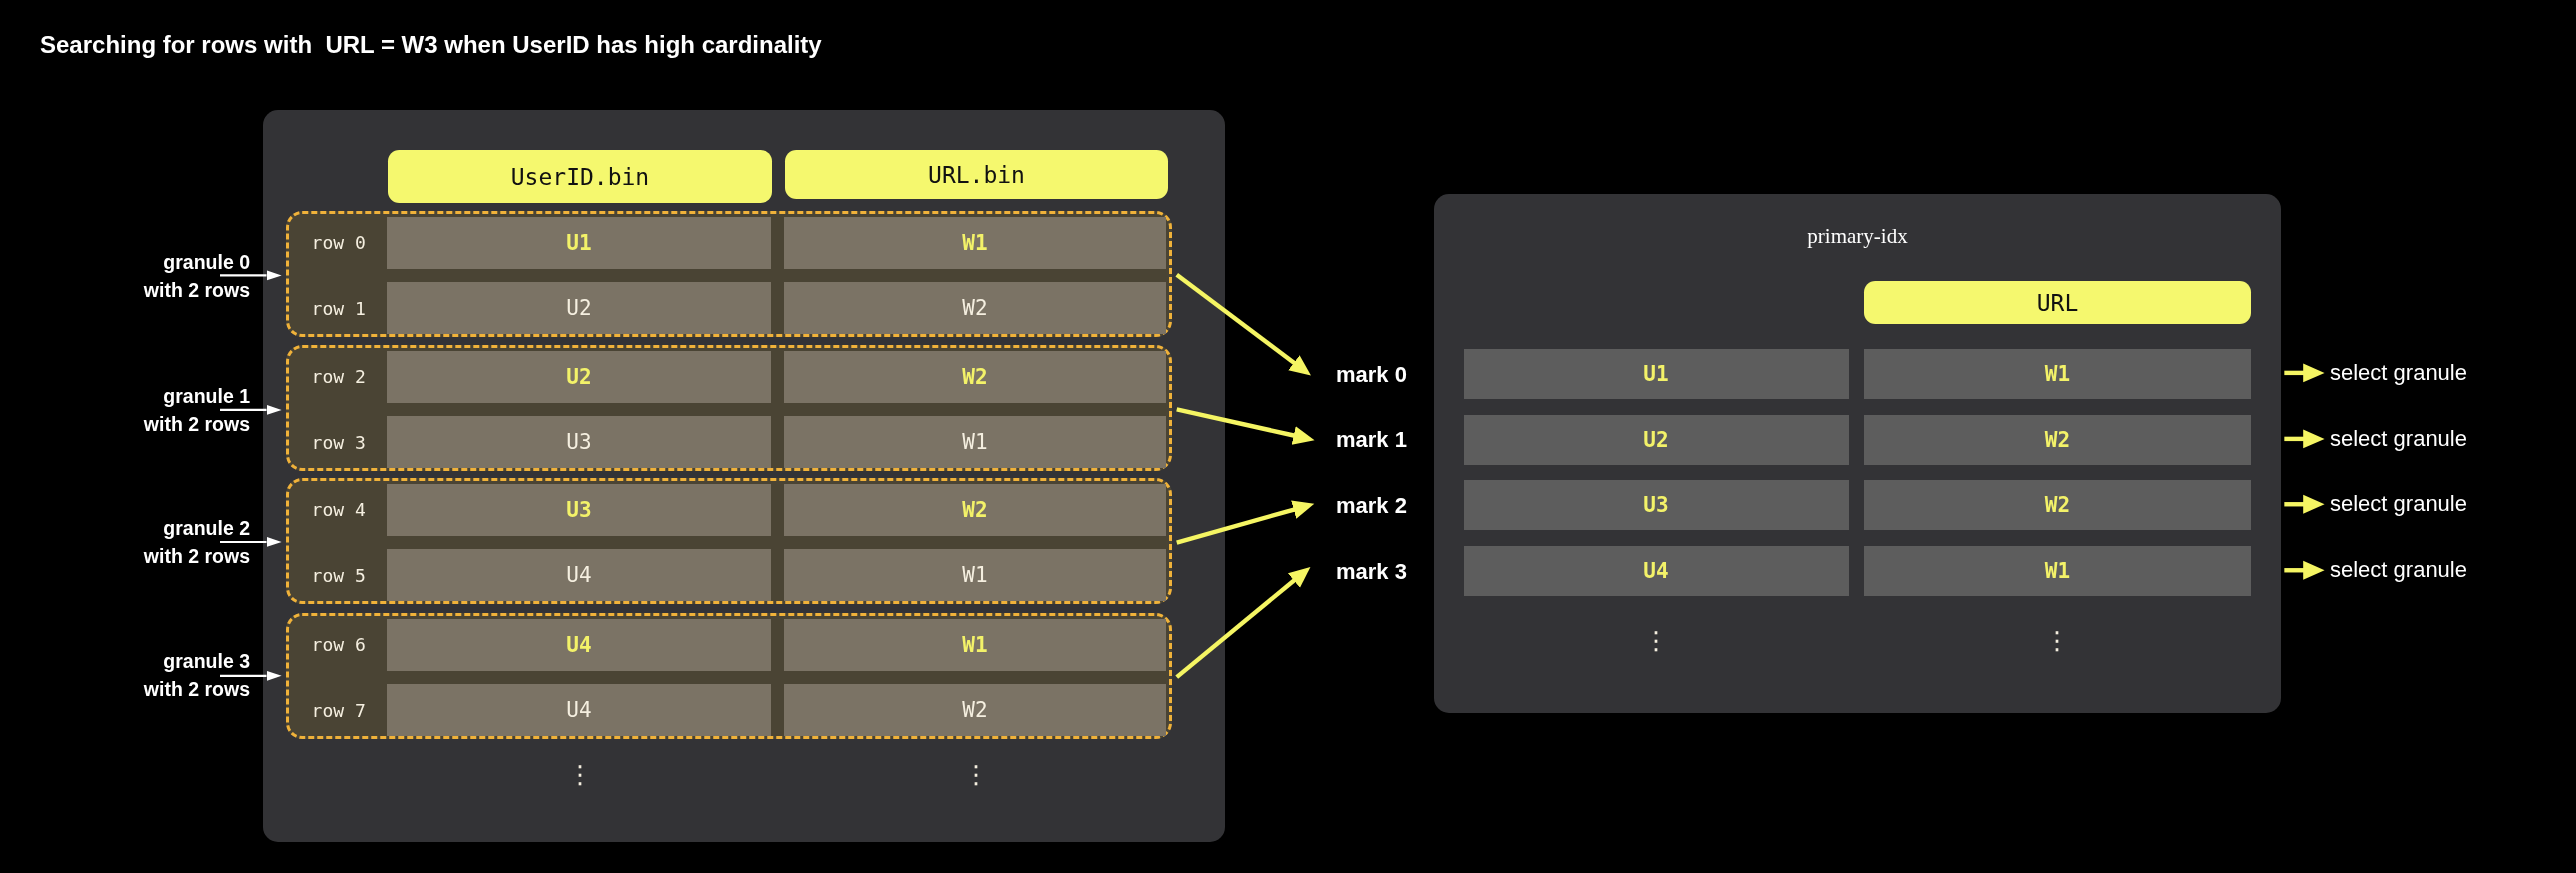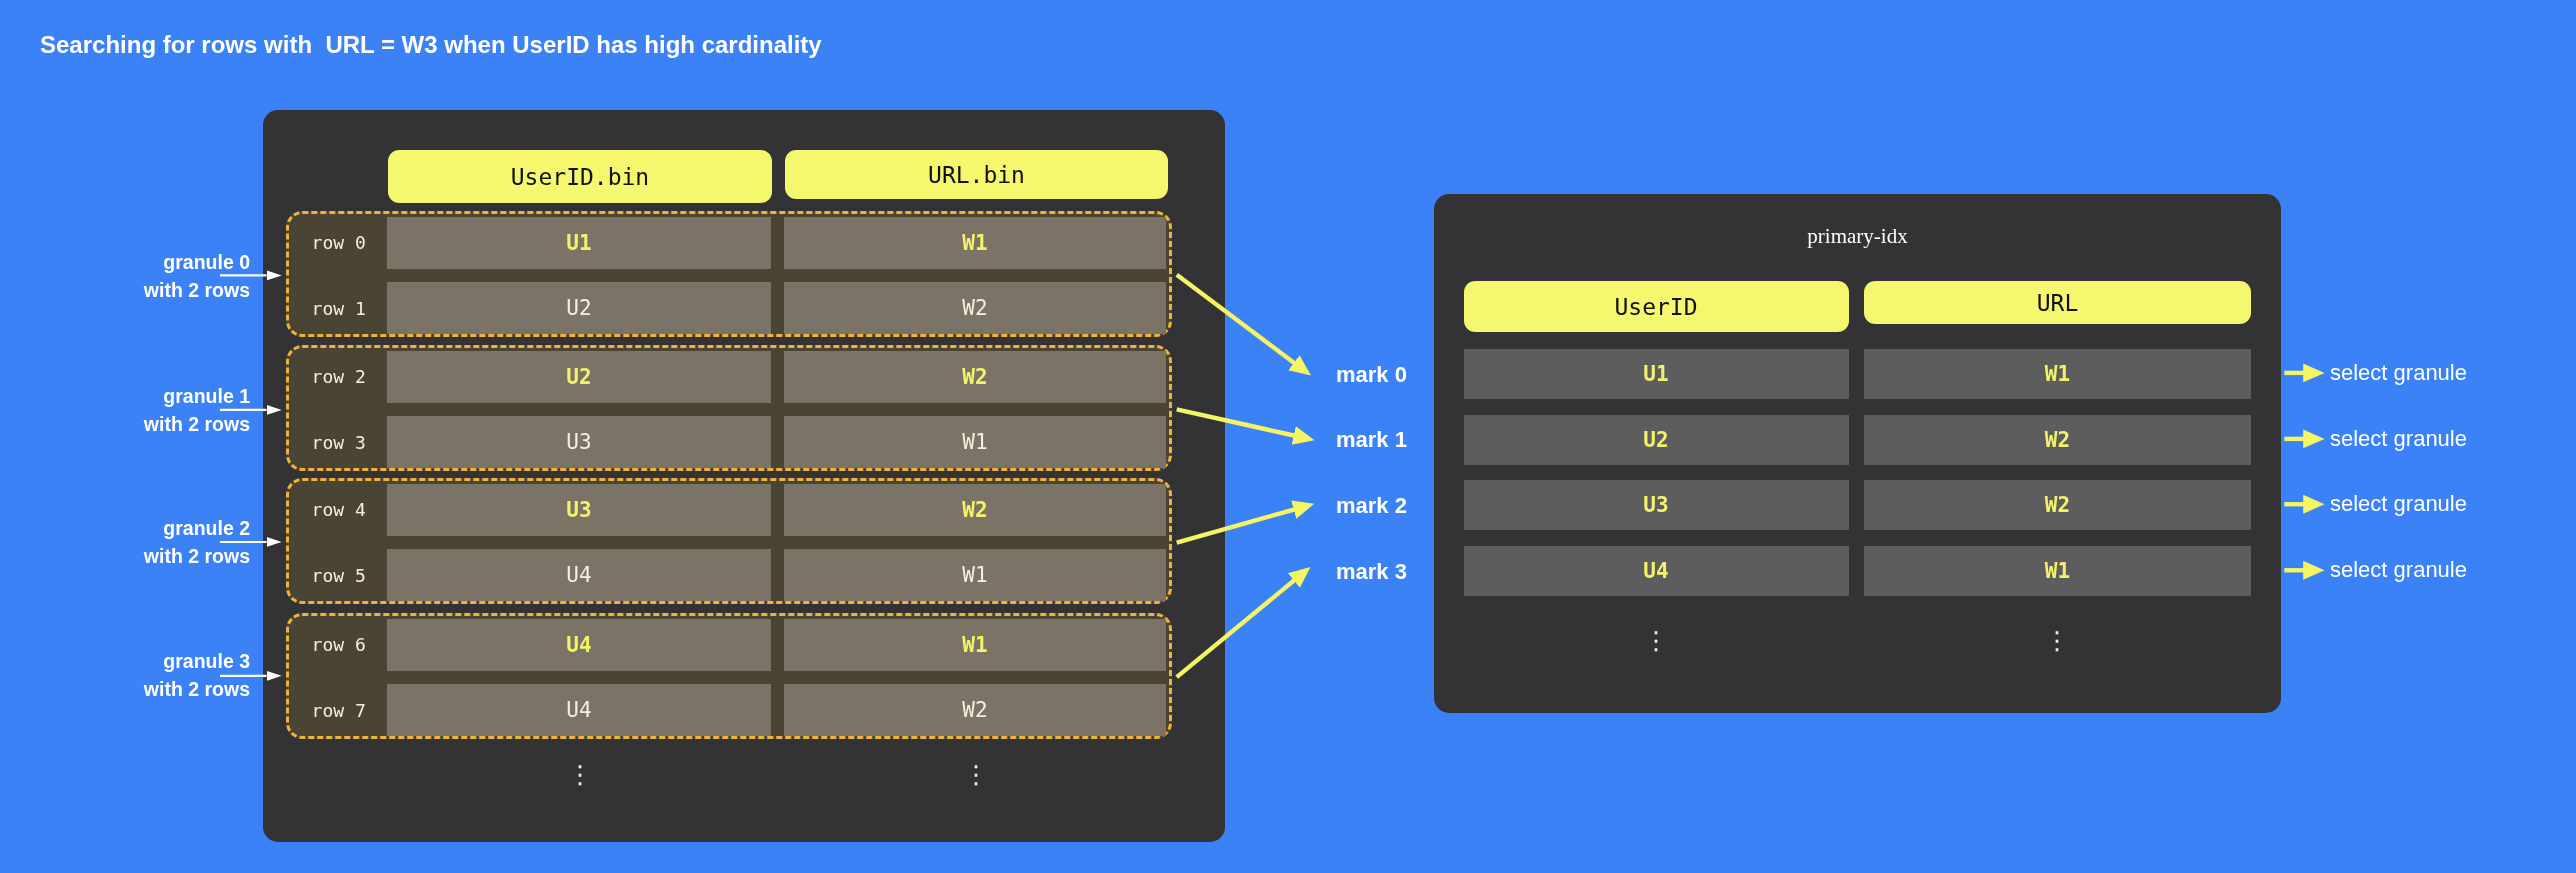--- a/index.html
+++ b/index.html
@@ -1,18 +1,18 @@
 <!DOCTYPE html>
 <html style="font-size:10px"><head>
 <meta charset="utf-8">
 <style>
   html,body { margin:0; padding:0; background:#1f201a; }
   .canvas {
     position:relative; width:2576px; height:874px;
-    background:#3b82f6; overflow:hidden;
+    background:#000000; overflow:hidden;
     font-family:"Liberation Sans", sans-serif;
   }
   .title {
     position:absolute; left:40px; top:31px;
     font-size:24px; font-weight:bold; color:#ffffff; white-space:pre;
   }
   
   .panel { position:absolute; background:#333336; border-radius:15px; }
   .left-panel  { left:263px; top:110px;  width:962px; height:732px; }
   .right-panel { left:1434px; top:194px; width:847px; height:519px; }
@@ -161,21 +161,20 @@
     <div class="dots" style="left:713px; top:664px">⋮</div>
   </div>
 
   <div class="mark" style="top:375px">mark 0</div>
   <div class="mark" style="top:440px">mark 1</div>
   <div class="mark" style="top:506px">mark 2</div>
   <div class="mark" style="top:572px">mark 3</div>
 
   <div class="panel right-panel">
     <div class="idx-title">primary-idx</div>
-    <div class="col-hdr icol0" style="top:87px; height:51px">UserID</div>
     <div class="col-hdr icol1" style="top:87px; height:43px">URL</div>
 
     <div class="icell icol0" style="top:155px; height:50px">U1</div>
     <div class="icell icol1" style="top:155px; height:50px">W1</div>
     <div class="icell icol0" style="top:221px; height:50px">U2</div>
     <div class="icell icol1" style="top:221px; height:50px">W2</div>
     <div class="icell icol0" style="top:286px; height:50px">U3</div>
     <div class="icell icol1" style="top:286px; height:50px">W2</div>
     <div class="icell icol0" style="top:352px; height:50px">U4</div>
     <div class="icell icol1" style="top:352px; height:50px">W1</div>

